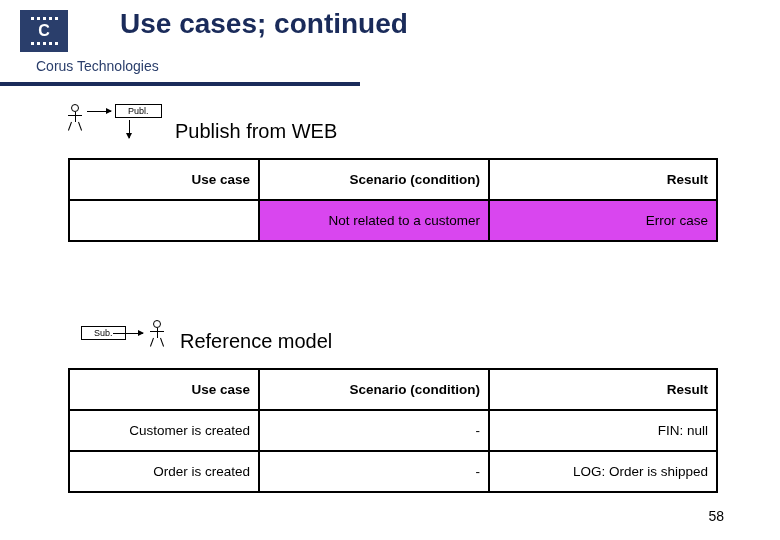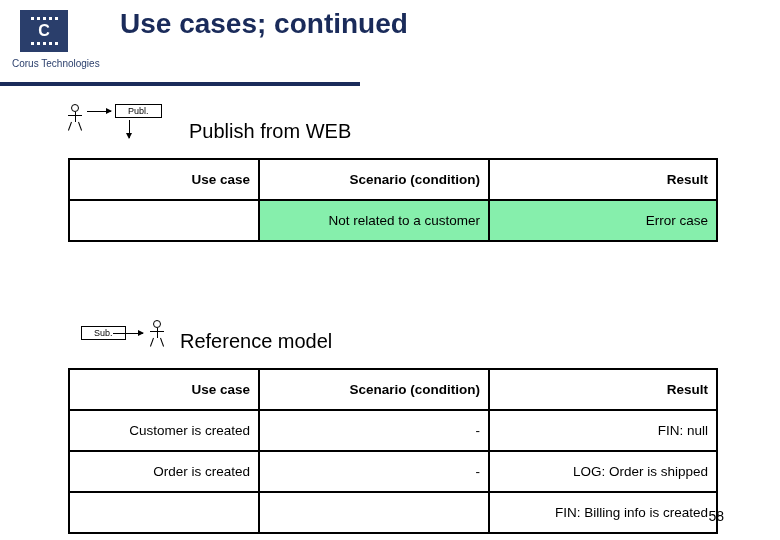--- a/index.html
+++ b/index.html
@@ -25,25 +25,26 @@
     flex-direction: column;
     align-items: center;
     justify-content: center;
     gap: 3px;
     margin: 0 auto;
   }
   .logo-dots { display: flex; gap: 3px; }
   .logo-dots span { width: 3px; height: 3px; background: #fff; }
   .logo-c { color:#fff; font-weight:bold; font-size:16px; line-height:1; }
   .logo-text {
-    font-size: 10px;
+    font-size: 14px;
     color: #2a3e6b;
     text-align: right;
     margin-top: 6px;
     white-space: nowrap;
+    margin-left: 24px;
   }
   .slide-title {
     position: absolute;
     top: 8px;
     left: 120px;
     font-size: 28px;
     font-weight: bold;
     color: #1a2b5a;
   }
   .title-rule {
@@ -95,21 +96,21 @@
   .arrow-v::after {
     content:""; position:absolute; bottom:-1px; left:-3px;
     border-top:6px solid #000; border-left:3.5px solid transparent; border-right:3.5px solid transparent;
   }
 
   .section-label {
     position:absolute;
     font-size: 20px;
     color:#000;
   }
-  .sect1 { top: 120px; left: 189px; }
+  .sect1 { top: 120px; left: 175px; }
   .sect2 { top: 330px; left: 180px; }
 
   table.uc {
     position:absolute;
     left: 68px;
     width: 650px;
     border-collapse: collapse;
     font-size: 13.5px;
     color:#000;
   }
@@ -118,21 +119,21 @@
   table.uc th, table.uc td {
     border: 2px solid #000;
     padding: 12px 8px;
     text-align: right;
     vertical-align: top;
     font-weight: normal;
   }
   table.uc th { font-weight: bold; }
   .col-a { width: 190px; }
   .col-b { width: 230px; }
-  .hl { background: #86efac; }
+  .hl { background: #d946ef; }
   .empty-top { border-top: none !important; }
 
   .pagenum {
     position:absolute;
     right: 56px;
     bottom: 16px;
     font-size: 14px;
     color:#000;
   }
 </style>
@@ -224,21 +225,16 @@
   <tr>
     <td>Customer is created</td>
     <td>-</td>
     <td>FIN: null</td>
   </tr>
   <tr>
     <td>Order is created</td>
     <td>-</td>
     <td>LOG: Order is shipped</td>
   </tr>
-  <tr>
-    <td class="empty-top"></td>
-    <td class="empty-top"></td>
-    <td>FIN: Billing info is created</td>
-  </tr>
 </tbody>
   </table>
 
 <div class="pagenum">58</div>
 
 </body></html>

